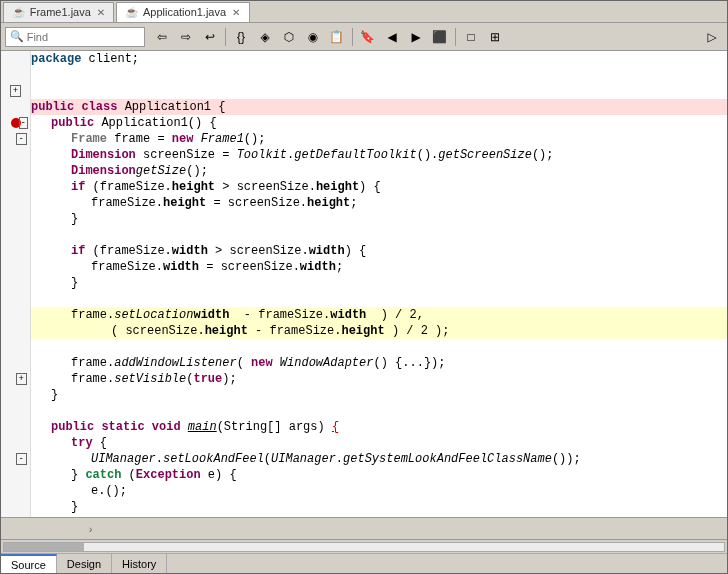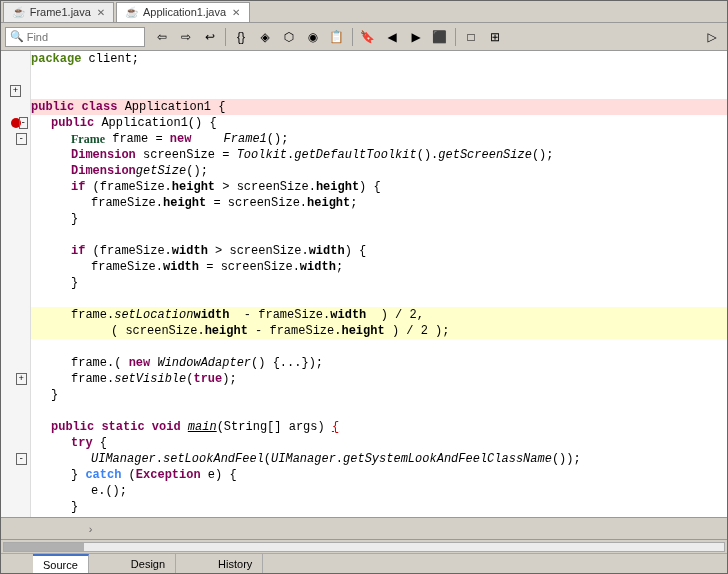--- a/index.html
+++ b/index.html
@@ -129,21 +129,20 @@
     .bottom-tab {
       padding: 2px 10px;
       font-family: Arial, sans-serif;
       font-size: 11px;
       cursor: pointer;
       border-right: 1px solid #aaa;
       height: 20px;
       display: flex;
       align-items: center;
       background: #d4d0c8;
-      margin-left: 32px;
     }
     .bottom-tab.active {
       background: #ffffff;
       border-top: 2px solid #4472c4;
     }
 
     .horizontal-scrollbar {
       height: 14px;
       background: #d4d0c8;
       border-top: 1px solid #999;
@@ -254,32 +253,32 @@
           </div>
         <div style="height:16px;"></div>
         <div style="height:16px;"></div>
         <div style="height:16px;"></div>
         <div style="height:16px;"></div>
 
       </div>
 
       <div style="flex:1; overflow:auto; background:white; font-family:'Courier New',monospace; font-size:12px; line-height:16px;">
 
-        <div class="code-line"><span style="color:#4d7c0f; font-weight:bold;">package</span><span> client;</span></div>
+        <div class="code-line"><span style="color:#0c4a6e; font-weight:bold;">package</span><span> client;</span></div>
 
         <div class="code-line">&nbsp;</div>
 
 
         <div class="code-line">&nbsp;</div>
 
         <div class="code-line" style="background:#ffdddd;"><span style="color:#7f0055; font-weight:bold;">public</span><span> </span><span style="color:#7f0055; font-weight:bold;">class</span><span> Application1 {</span></div>
 
         <div class="code-line"><span style="margin-left:20px;"></span><span style="color:#7f0055; font-weight:bold;">public</span><span> Application1() {</span></div>
 
-        <div class="code-line"><span style="margin-left:40px;"></span><span style="color:#14532d; font-weight:bold;font-family:Liberation Serif, serif;">Frame</span><span> frame = </span><span style="color:#7f0055; font-weight:bold;">new</span><span> </span><span style="font-style:italic;margin-left:25px;">Frame1</span><span>();</span></div>
+        <div class="code-line"><span style="margin-left:40px;"></span><span style="color:#737373; font-weight:bold;">Frame</span><span> frame = </span><span style="color:#7f0055; font-weight:bold;">new</span><span> </span><span style="font-style:italic;">Frame1</span><span>();</span></div>
 
         <div class="code-line"><span style="margin-left:40px;"></span><span style="color:#7f0055; font-weight:bold;">Dimension</span><span> screenSize = </span><span style="font-style:italic;">Toolkit</span><span>.</span><span style="font-style:italic;text-align:center;">getDefaultToolkit</span><span>().</span><span style="font-style:italic;">getScreenSize</span><span>();</span></div>
 
         <div class="code-line"><span style="margin-left:40px;"></span><span style="color:#7f0055; font-weight:bold;">Dimension</span><span style="font-style:italic;">getSize</span><span>();</span></div>
 
         <div class="code-line"><span style="margin-left:40px;"></span><span style="color:#7f0055; font-weight:bold;">if</span><span> (frameSize.</span><span style="font-weight:bold;">height</span><span> &gt; screenSize.</span><span style="font-weight:bold;">height</span><span>) {</span></div>
 
         <div class="code-line"><span style="margin-left:60px;"></span><span>frameSize.</span><span style="font-weight:bold;">height</span><span> = screenSize.</span><span style="font-weight:bold;">height</span><span>;</span></div>
 
         <div class="code-line"><span style="margin-left:40px;">}</span></div>
@@ -293,35 +292,35 @@
         <div class="code-line"><span style="margin-left:40px;">}</span></div>
 
         <div class="code-line">&nbsp;</div>
 
         <div class="code-line" style="background:#ffffcc;"><span style="margin-left:40px;"></span><span>frame.</span><span style="font-style:italic;">setLocation</span><span style="font-weight:bold;">width</span><span>  - frameSize.</span><span style="font-weight:bold;">width</span><span>  ) / 2,</span></div>
 
         <div class="code-line" style="background:#ffffcc;"><span style="margin-left:80px;"></span><span>( screenSize.</span><span style="font-weight:bold;">height</span><span> - frameSize.</span><span style="font-weight:bold;">height</span><span> ) / 2 );</span></div>
 
         <div class="code-line">&nbsp;</div>
 
-        <div class="code-line"><span style="margin-left:40px;"></span><span>frame.</span><span>( </span><span style="color:#7f0055; font-weight:bold;">new</span><span> </span><span style="font-style:italic;">WindowAdapter</span><span>() {...});</span></div>
+        <div class="code-line"><span style="margin-left:40px;"></span><span>frame.</span><span style="font-style:italic;">addWindowListener</span><span>( </span><span style="color:#7f0055; font-weight:bold;">new</span><span> </span><span style="font-style:italic;">WindowAdapter</span><span>() {...});</span></div>
 
         <div class="code-line"><span style="margin-left:40px;"></span><span>frame.</span><span style="font-style:italic;">setVisible</span><span>(</span><span style="color:#7f0055; font-weight:bold;">true</span><span>);</span></div>
 
         <div class="code-line"><span style="margin-left:20px;">}</span></div>
 
         <div class="code-line">&nbsp;</div>
 
         <div class="code-line"><span style="margin-left:20px;"></span><span style="color:#7f0055; font-weight:bold;">public</span><span> </span><span style="color:#7f0055; font-weight:bold;">static</span><span> </span><span style="color:#7f0055; font-weight:bold;">void</span><span> </span><span style="text-decoration:underline; font-style:italic;">main</span><span>(String[] args) </span><span style="color:#cc0000; text-decoration:underline;">{</span></div>
 
         <div class="code-line"><span style="margin-left:40px;"></span><span style="color:#7f0055; font-weight:bold;">try</span><span> {</span></div>
 
         <div class="code-line"><span style="margin-left:60px;"></span><span style="font-style:italic;">UIManager</span><span>.</span><span style="font-style:italic;">setLookAndFeel</span><span>(</span><span style="font-style:italic;">UIManager</span><span>.</span><span style="font-style:italic;">getSystemLookAndFeelClassName</span><span>());</span></div>
 
-        <div class="code-line"><span style="margin-left:40px;"></span><span>} </span><span style="color:#3b82f6; font-weight:bold;">catch</span><span> (</span><span style="color:#7f0055; font-weight:bold;">Exception</span><span> e) {</span></div>
+        <div class="code-line"><span style="margin-left:40px;"></span><span>} </span><span style="color:#15803d; font-weight:bold;">catch</span><span> (</span><span style="color:#7f0055; font-weight:bold;">Exception</span><span> e) {</span></div>
 
         <div class="code-line"><span style="margin-left:60px;"></span><span>e.</span><span>();</span></div>
 
         <div class="code-line"><span style="margin-left:40px;">}</span></div>
 
       </div>
     </div>
 
     <div class="nav-bar">
       <div class="nav-item">

